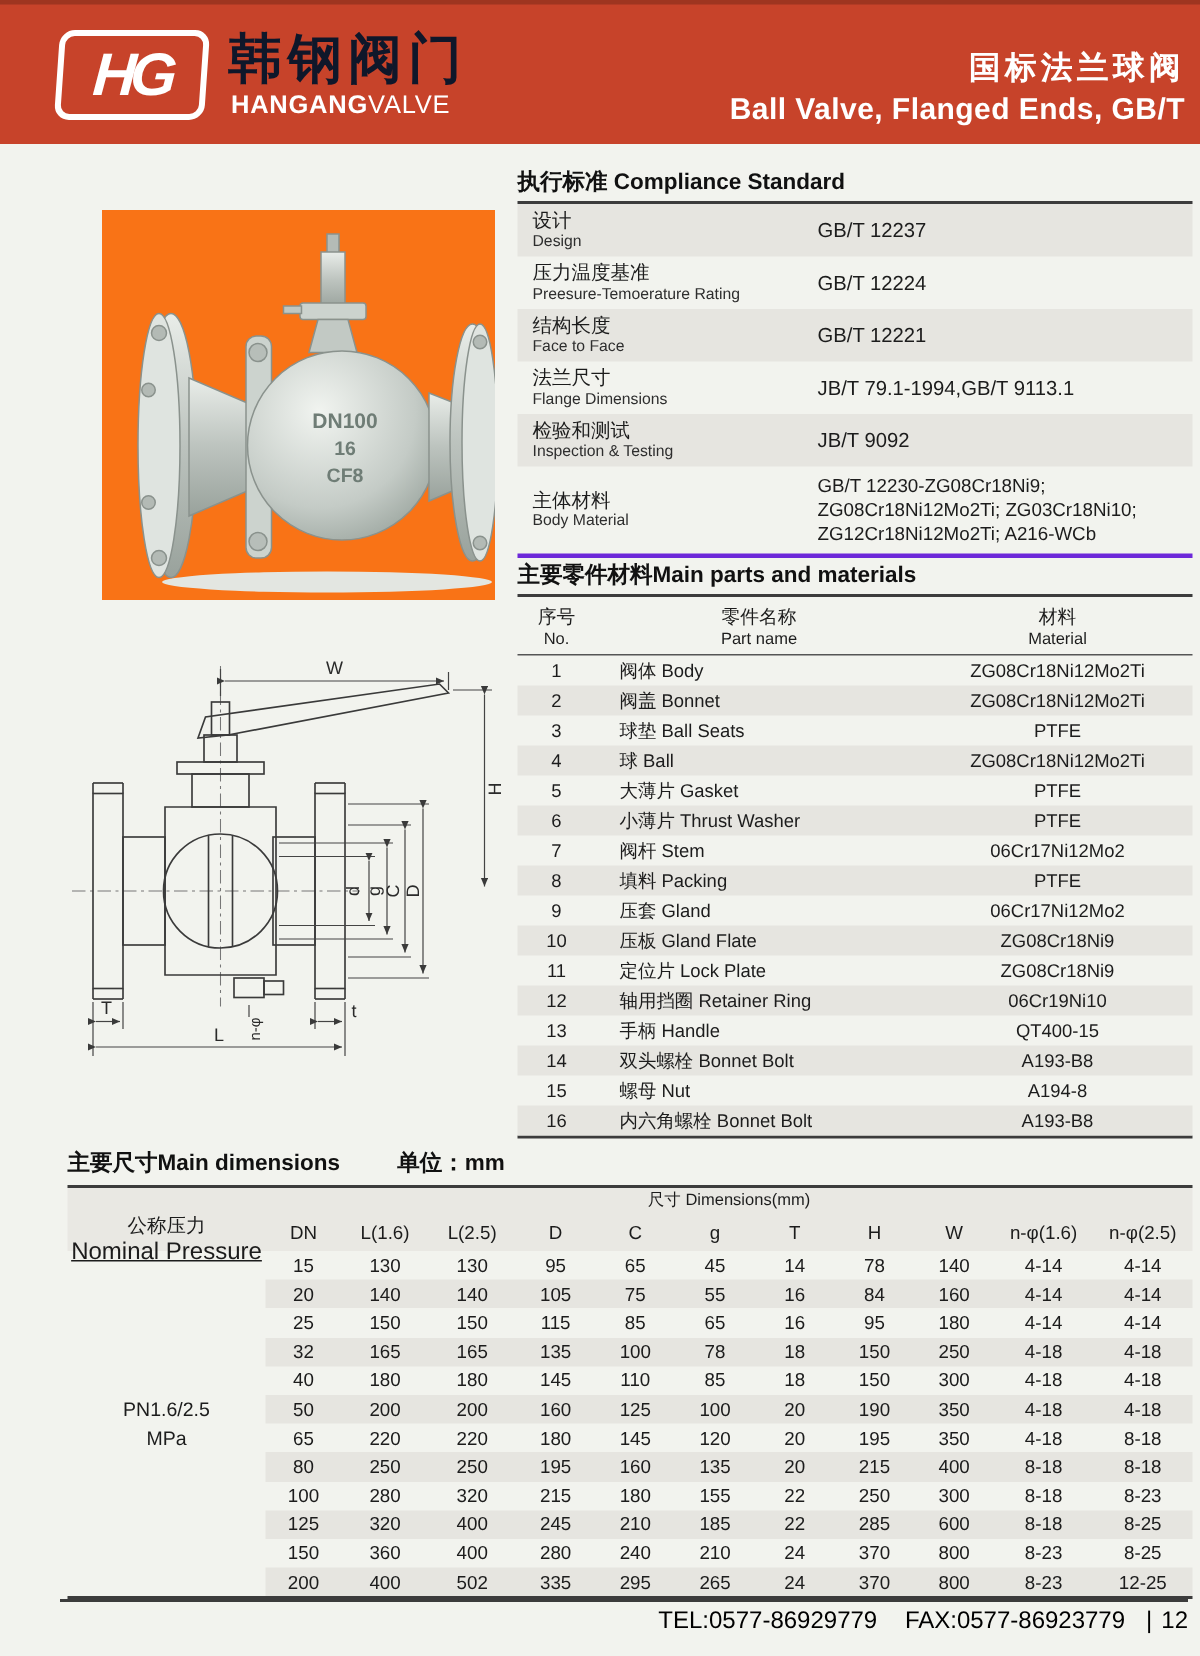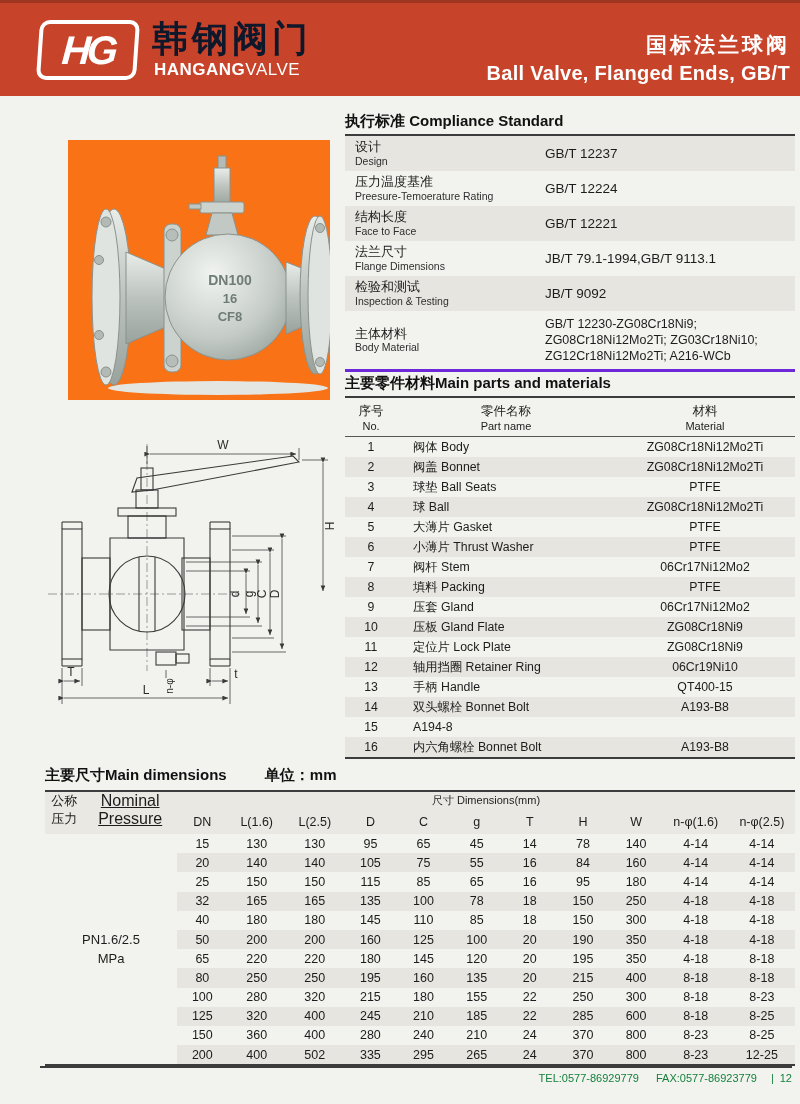--- a/index.html
+++ b/index.html
@@ -39,34 +39,34 @@
   .p-head .en{font-size:11px;}
   .p-rows .trow{display:grid;grid-template-columns:52px 218px 1fr;height:20px;align-items:center;font-size:12.3px;}
   .p-rows .trow:nth-child(even){background:#e6e5e0;}
   .p-rows .cell:nth-child(1){text-align:center;}
   .p-rows .cell:nth-child(2){text-align:left;padding-left:16px;}
   .p-rows .cell:nth-child(3){text-align:center;}
   
   .d-wrap{position:absolute;left:45px;top:790px;width:750px;border-top:2px solid #3c3c3c;border-bottom:2px solid #3c3c3c;
     --dcols:8.2% 9.4% 9.4% 8.6% 8.6% 8.6% 8.6% 8.6% 8.6% 10.7% 10.7%;}
   .d-head{display:grid;grid-template-columns:132px 1fr;background:#e9e8e3;height:42px;}
-  .d-phead{display:flex;flex-direction:row;justify-content:center;text-align:center;}
+  .d-phead{display:flex;flex-direction:column;justify-content:center;text-align:center;margin-top:16px;}
   .d-phead .zh{font-size:13px;}
   .d-phead .en{font-size:16px;text-decoration:underline;}
   .d-span{font-size:11px;text-align:center;height:17px;line-height:17px;}
   .d-cols{display:grid;grid-template-columns:var(--dcols);font-size:12.5px;align-items:center;height:25px;}
   .d-cols .cell{text-align:center;}
   .d-body{display:grid;grid-template-columns:132px 1fr;}
   .d-pcell{display:flex;align-items:center;justify-content:center;text-align:center;font-size:13px;white-space:pre-line;line-height:1.5;}
   .d-rows .trow{display:grid;grid-template-columns:var(--dcols);height:19.2px;align-items:center;font-size:12.5px;}
   .d-rows .trow:nth-child(even){background:#e6e5e0;}
   .d-rows .cell{text-align:center;}
   
   .f-rule{position:absolute;left:40px;right:8px;top:1066px;height:1.5px;background:#3c3c3c;}
-  .footer{position:absolute;right:8px;top:1072px;font-size:11px;color:#15803d;}
+  .footer{position:absolute;right:8px;top:1072px;font-size:16px;color:#000000;}
   .footer span{margin-left:14px;}
   .footer .divider{margin:0 2px 0 14px;}
   .footer .pageno{margin-left:4px;}
   
   .photo{position:absolute;left:68px;top:140px;width:262px;height:260px;background:#f97316;}
   .drawing{position:absolute;left:40px;top:426px;width:302px;height:298px;}
   svg{display:block;}
 </style>
 </head>
 <body>
@@ -354,20 +354,21 @@
         <div class="cell">手柄 Handle</div>
         <div class="cell">QT400-15</div>
       </div>
       <div class="trow">
         <div class="cell">14</div>
         <div class="cell">双头螺栓 Bonnet Bolt</div>
         <div class="cell">A193-B8</div>
       </div>
       <div class="trow">
         <div class="cell">15</div>
+        <div class="cell">螺母 Nut</div>
         <div class="cell">A194-8</div>
       </div>
       <div class="trow">
         <div class="cell">16</div>
         <div class="cell">内六角螺栓 Bonnet Bolt</div>
         <div class="cell">A193-B8</div>
       </div>
     </div>
 </div>
 

